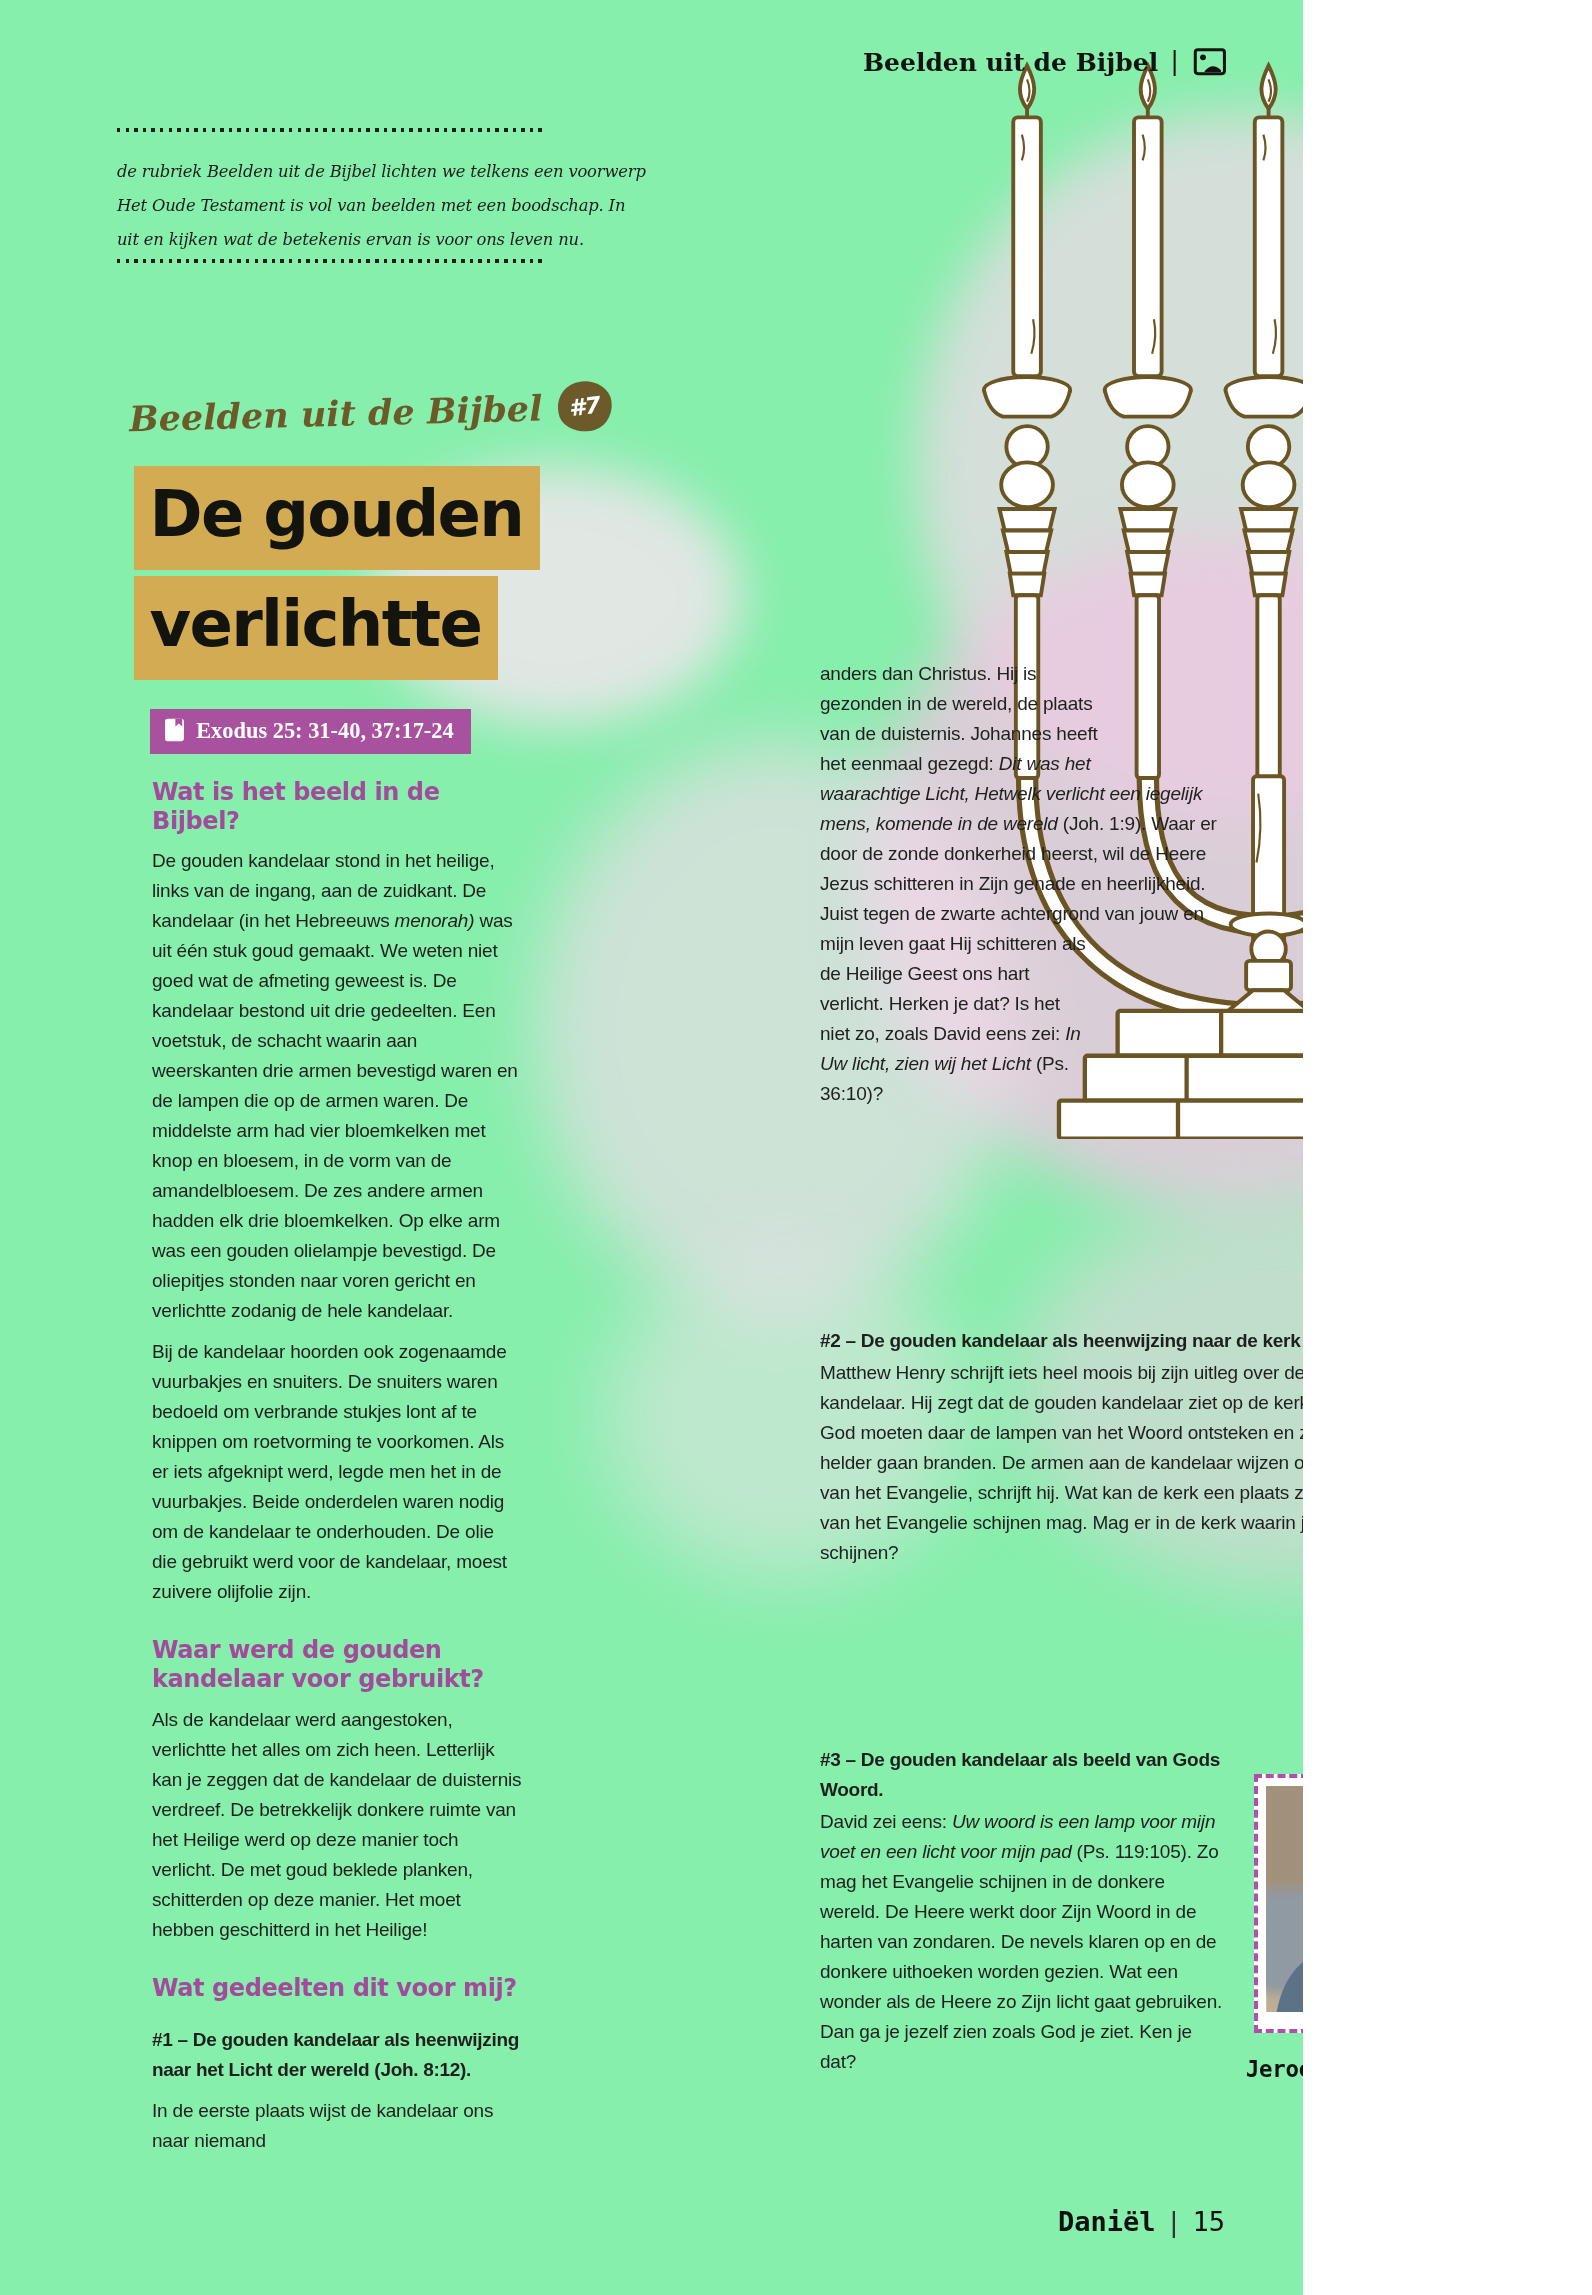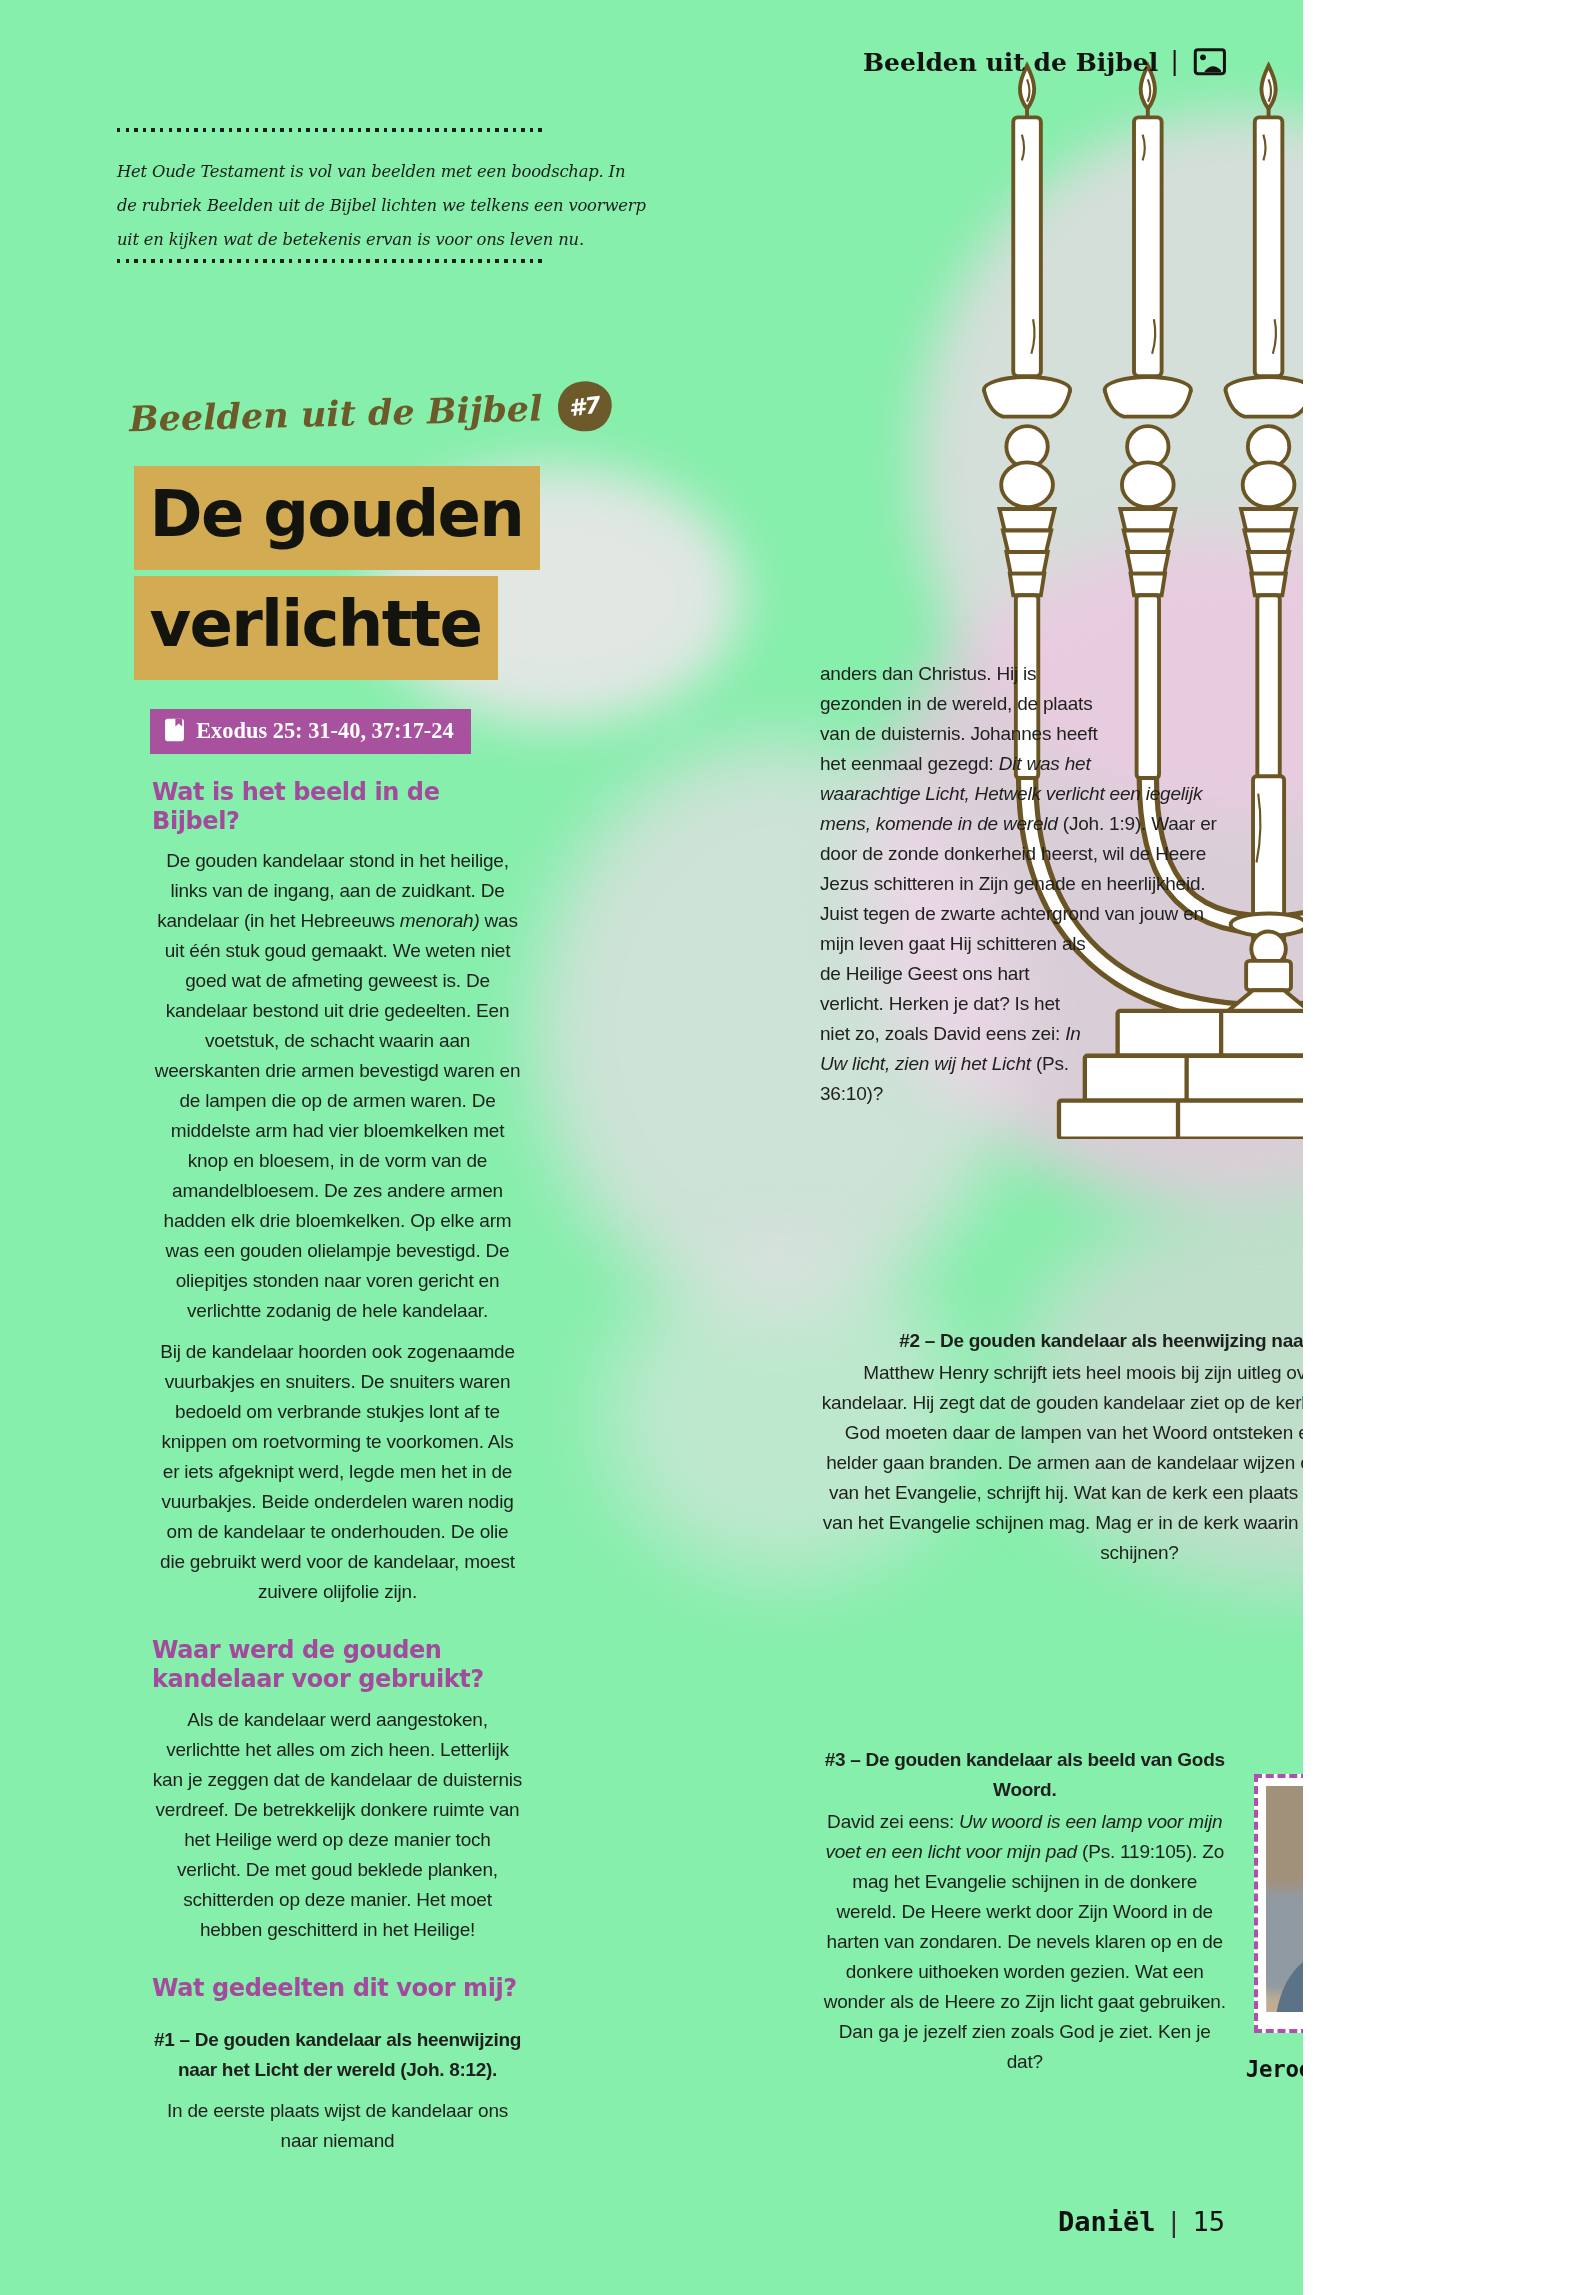--- a/index.html
+++ b/index.html
@@ -31,21 +31,21 @@
   .title-line{display:table;background:#d2ab52;padding:0 17.3px 7px 15.5px;font-size:64px;line-height:97px;
           margin-bottom:6px;letter-spacing:-1.7px;}
   
   .scripture{top:709px;left:150px;z-index:3;display:inline-flex;align-items:flex-start;gap:11.2px;
           background:#a8519f;color:#ffffff;font-family:Liberation Serif, serif;font-weight:bold;
           font-size:22.4px;padding:8.6px 17.3px 10.4px 14px;}
   
   .col-left{top:778px;left:152px;width:371px;z-index:3;font-size:19px;line-height:30px;letter-spacing:-0.2px;}
   .h2{font-family:"DejaVu Sans",sans-serif;font-weight:bold;font-size:24px;line-height:29px;
       color:#a34a9d;letter-spacing:-0.4px;margin:0 0 10.4px 0;}
-  .para{margin:0 0 10.4px 0;text-align:center;}
+  .para{margin:0 0 10.4px 0;text-align:left;}
   .bold-lead{font-weight:bold;letter-spacing:-0.3px;}
   em{font-style:italic;}
   .gap28{height:19px;}
   .rc{left:820px;width:639px;z-index:3;font-size:19px;line-height:30px;letter-spacing:-0.2px;}
   #rc-cont{top:659px;}
   #rc-p2{top:1326px;}
   #rc-p3{top:1745px;}
   .sp{float:right;clear:right;}
   
   #menorah{left:902px;top:60px;z-index:2;}
@@ -156,22 +156,22 @@
       <svg width="36" height="31" viewBox="0 0 42 36">
         <rect x="5" y="3" width="34" height="28" rx="3" fill="none" stroke="#131311" stroke-width="3.5"></rect>
         <circle cx="14" cy="12" r="3.4" fill="#131311"></circle>
         <path d="M16,28 q9,-11 19,-1 l0,2 l-19,0 z" fill="#131311"></path>
       </svg>
     </span>
   </div>
 
   <div class="abs dotted" style="top:128px;"></div>
   <div class="abs intro">
+    <div>de rubriek Beelden uit de Bijbel lichten we telkens een voorwerp</div>
     <div>Het Oude Testament is vol van beelden met een boodschap. In</div>
-    <div>de rubriek Beelden uit de Bijbel lichten we telkens een voorwerp</div>
     <div>uit en kijken wat de betekenis ervan is voor ons leven nu.</div>
   </div>
   <div class="abs dotted" style="top:259px;"></div>
 
   <div class="abs series">
     <span>Beelden uit de Bijbel</span>
     <span class="series-badge">#7</span>
   </div>
 
   <div class="abs title">

